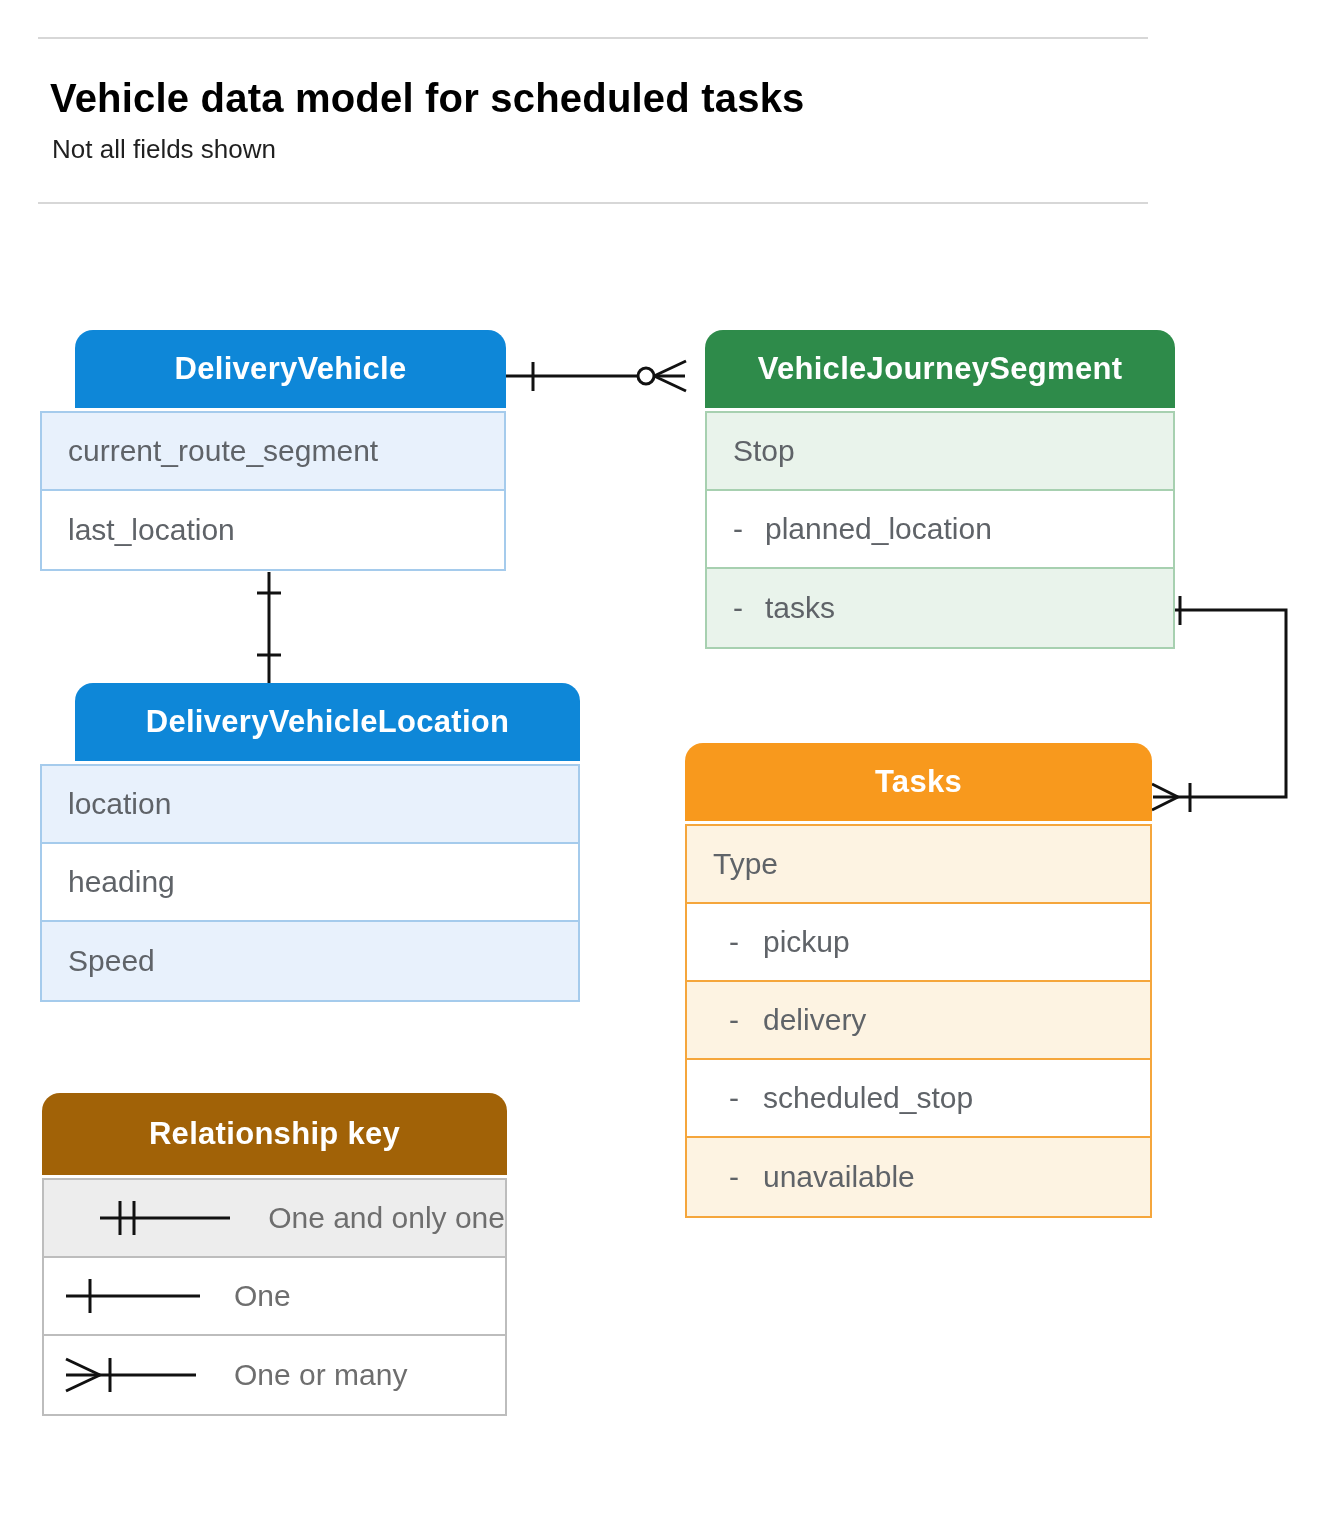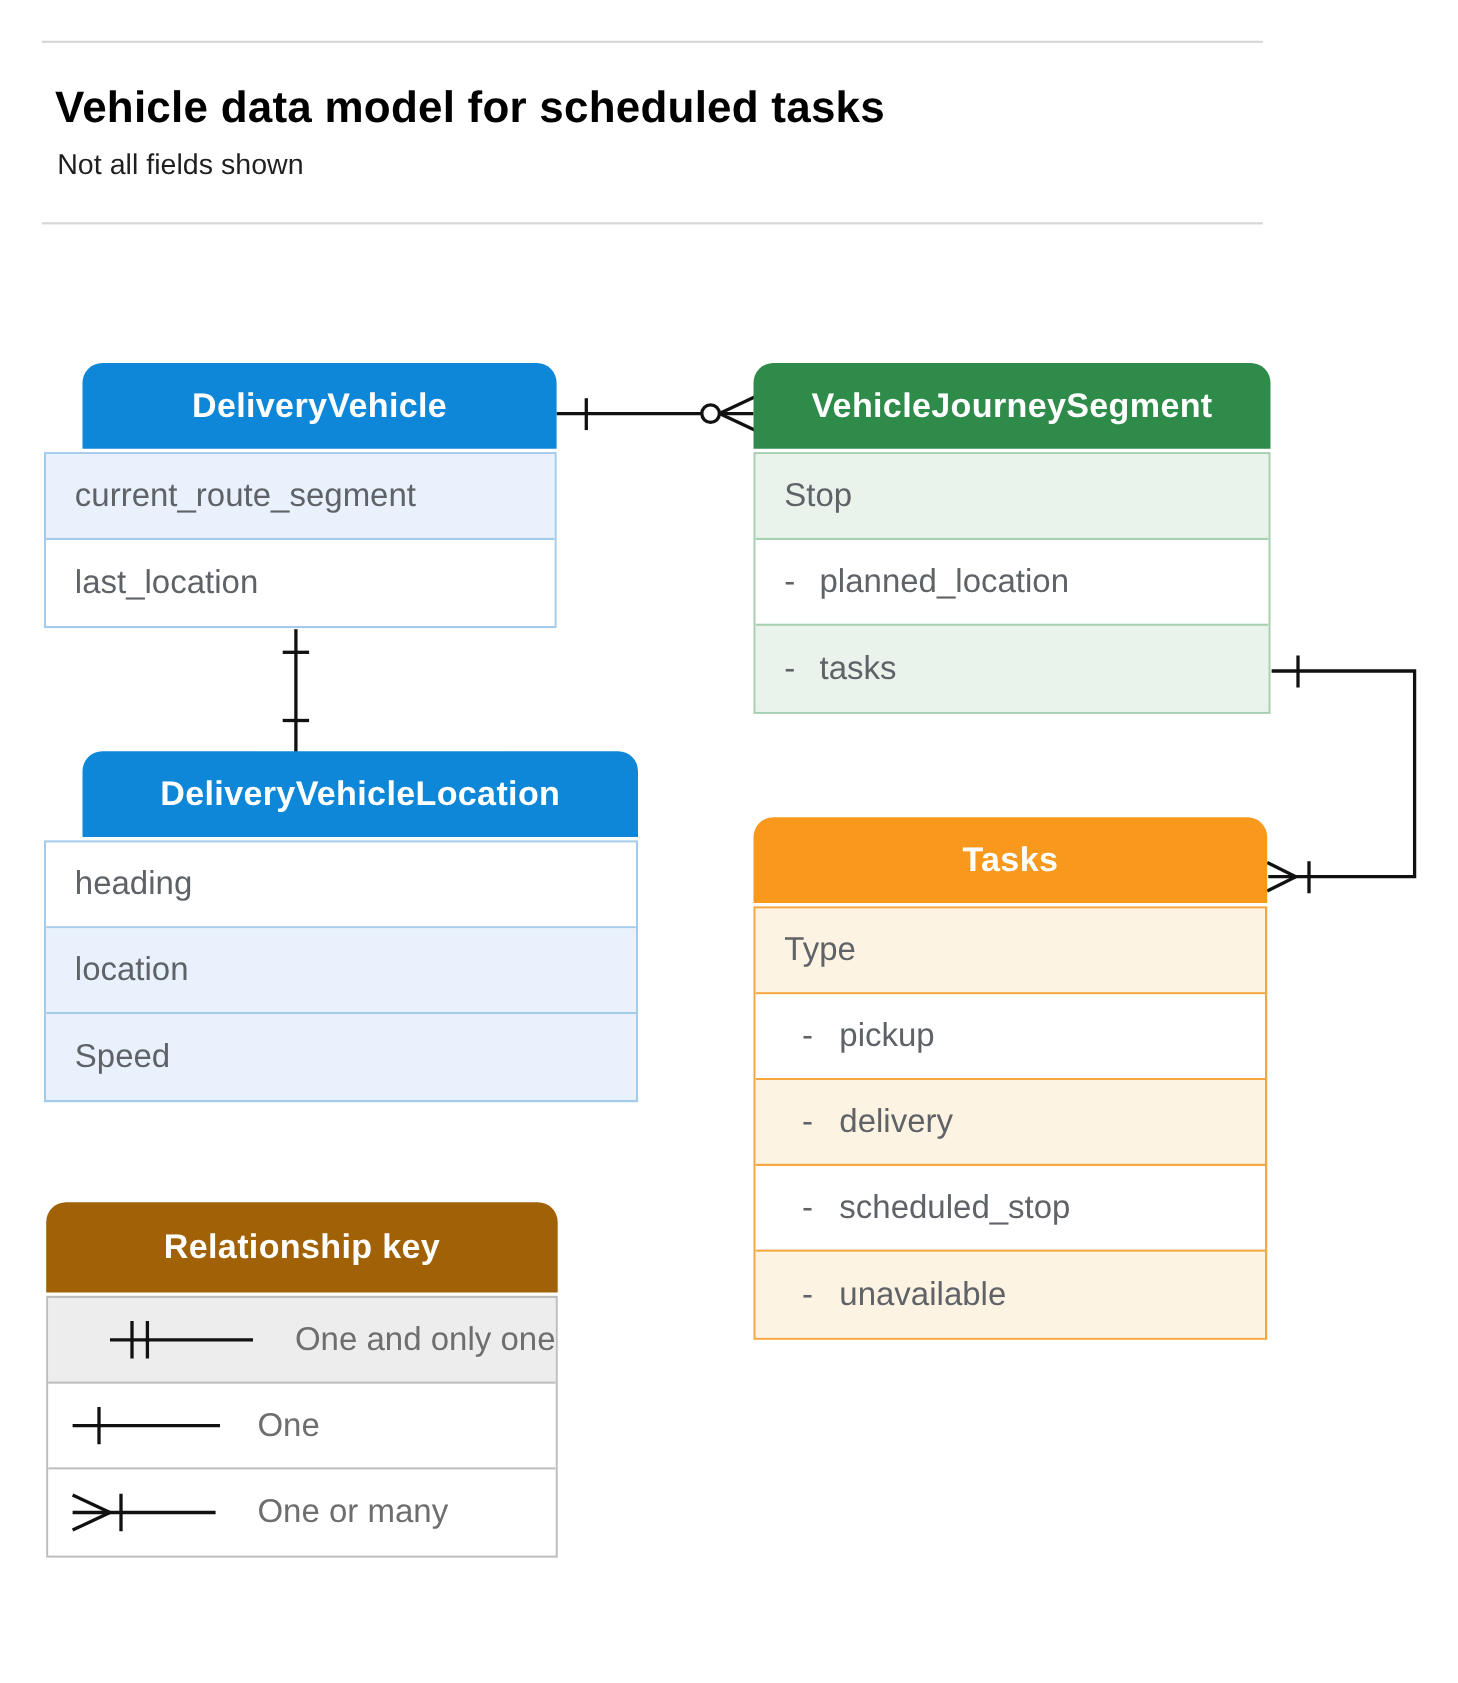--- a/index.html
+++ b/index.html
@@ -33,21 +33,21 @@
   .orange .rows, .orange .row { border-color: #f5a63c; }
   .orange .row.tint { background: #fdf3e2; }
   #tasks-box .row.has-bullet { padding-left: 42px; }
   #tasks-box .bullet { width: 34px; }
 
   .gray .header { background: #a16207; }
   .gray .rows, .gray .row { border-color: #bdbdbd; }
   .gray .row.tint { background: #ededed; justify-content: flex-end; }
 
   #delivery-vehicle { left: 40px; top: 330px; width: 466px; }
-  #vehicle-journey-segment { left: 685px; top: 330px; width: 470px; }
+  #vehicle-journey-segment { left: 705px; top: 330px; width: 470px; }
   #delivery-vehicle-location { left: 40px; top: 683px; width: 540px; }
   #tasks-box { left: 685px; top: 743px; width: 467px; }
 
   #legend { left: 42px; top: 1093px; width: 465px; }
   #legend .header { height: 82px; }
   #legend .row { color: #6e6e6e; padding-left: 20px; }
   .sym { flex: none; width: 148px; height: 44px; margin-right: 22px; }
   .sym line, .sym circle { stroke: #111111; stroke-width: 3; }
   .sym circle { fill: #ffffff; }
 
@@ -115,25 +115,25 @@
       <div class="row tint has-bullet">
           <span class="bullet">-</span>
           <span>tasks</span>
         </div>
     </div>
   </div>
 
   <div class="entity blue" id="delivery-vehicle-location">
     <div class="header">DeliveryVehicleLocation</div>
     <div class="rows">
+      <div class="row tint">
+          <span>location</span>
+        </div>
       <div class="row">
           <span>heading</span>
-        </div>
-      <div class="row tint">
-          <span>location</span>
         </div>
       <div class="row tint">
           <span>Speed</span>
         </div>
     </div>
   </div>
 
   <div class="entity orange" id="tasks-box">
     <div class="header">Tasks</div>
     <div class="rows">

